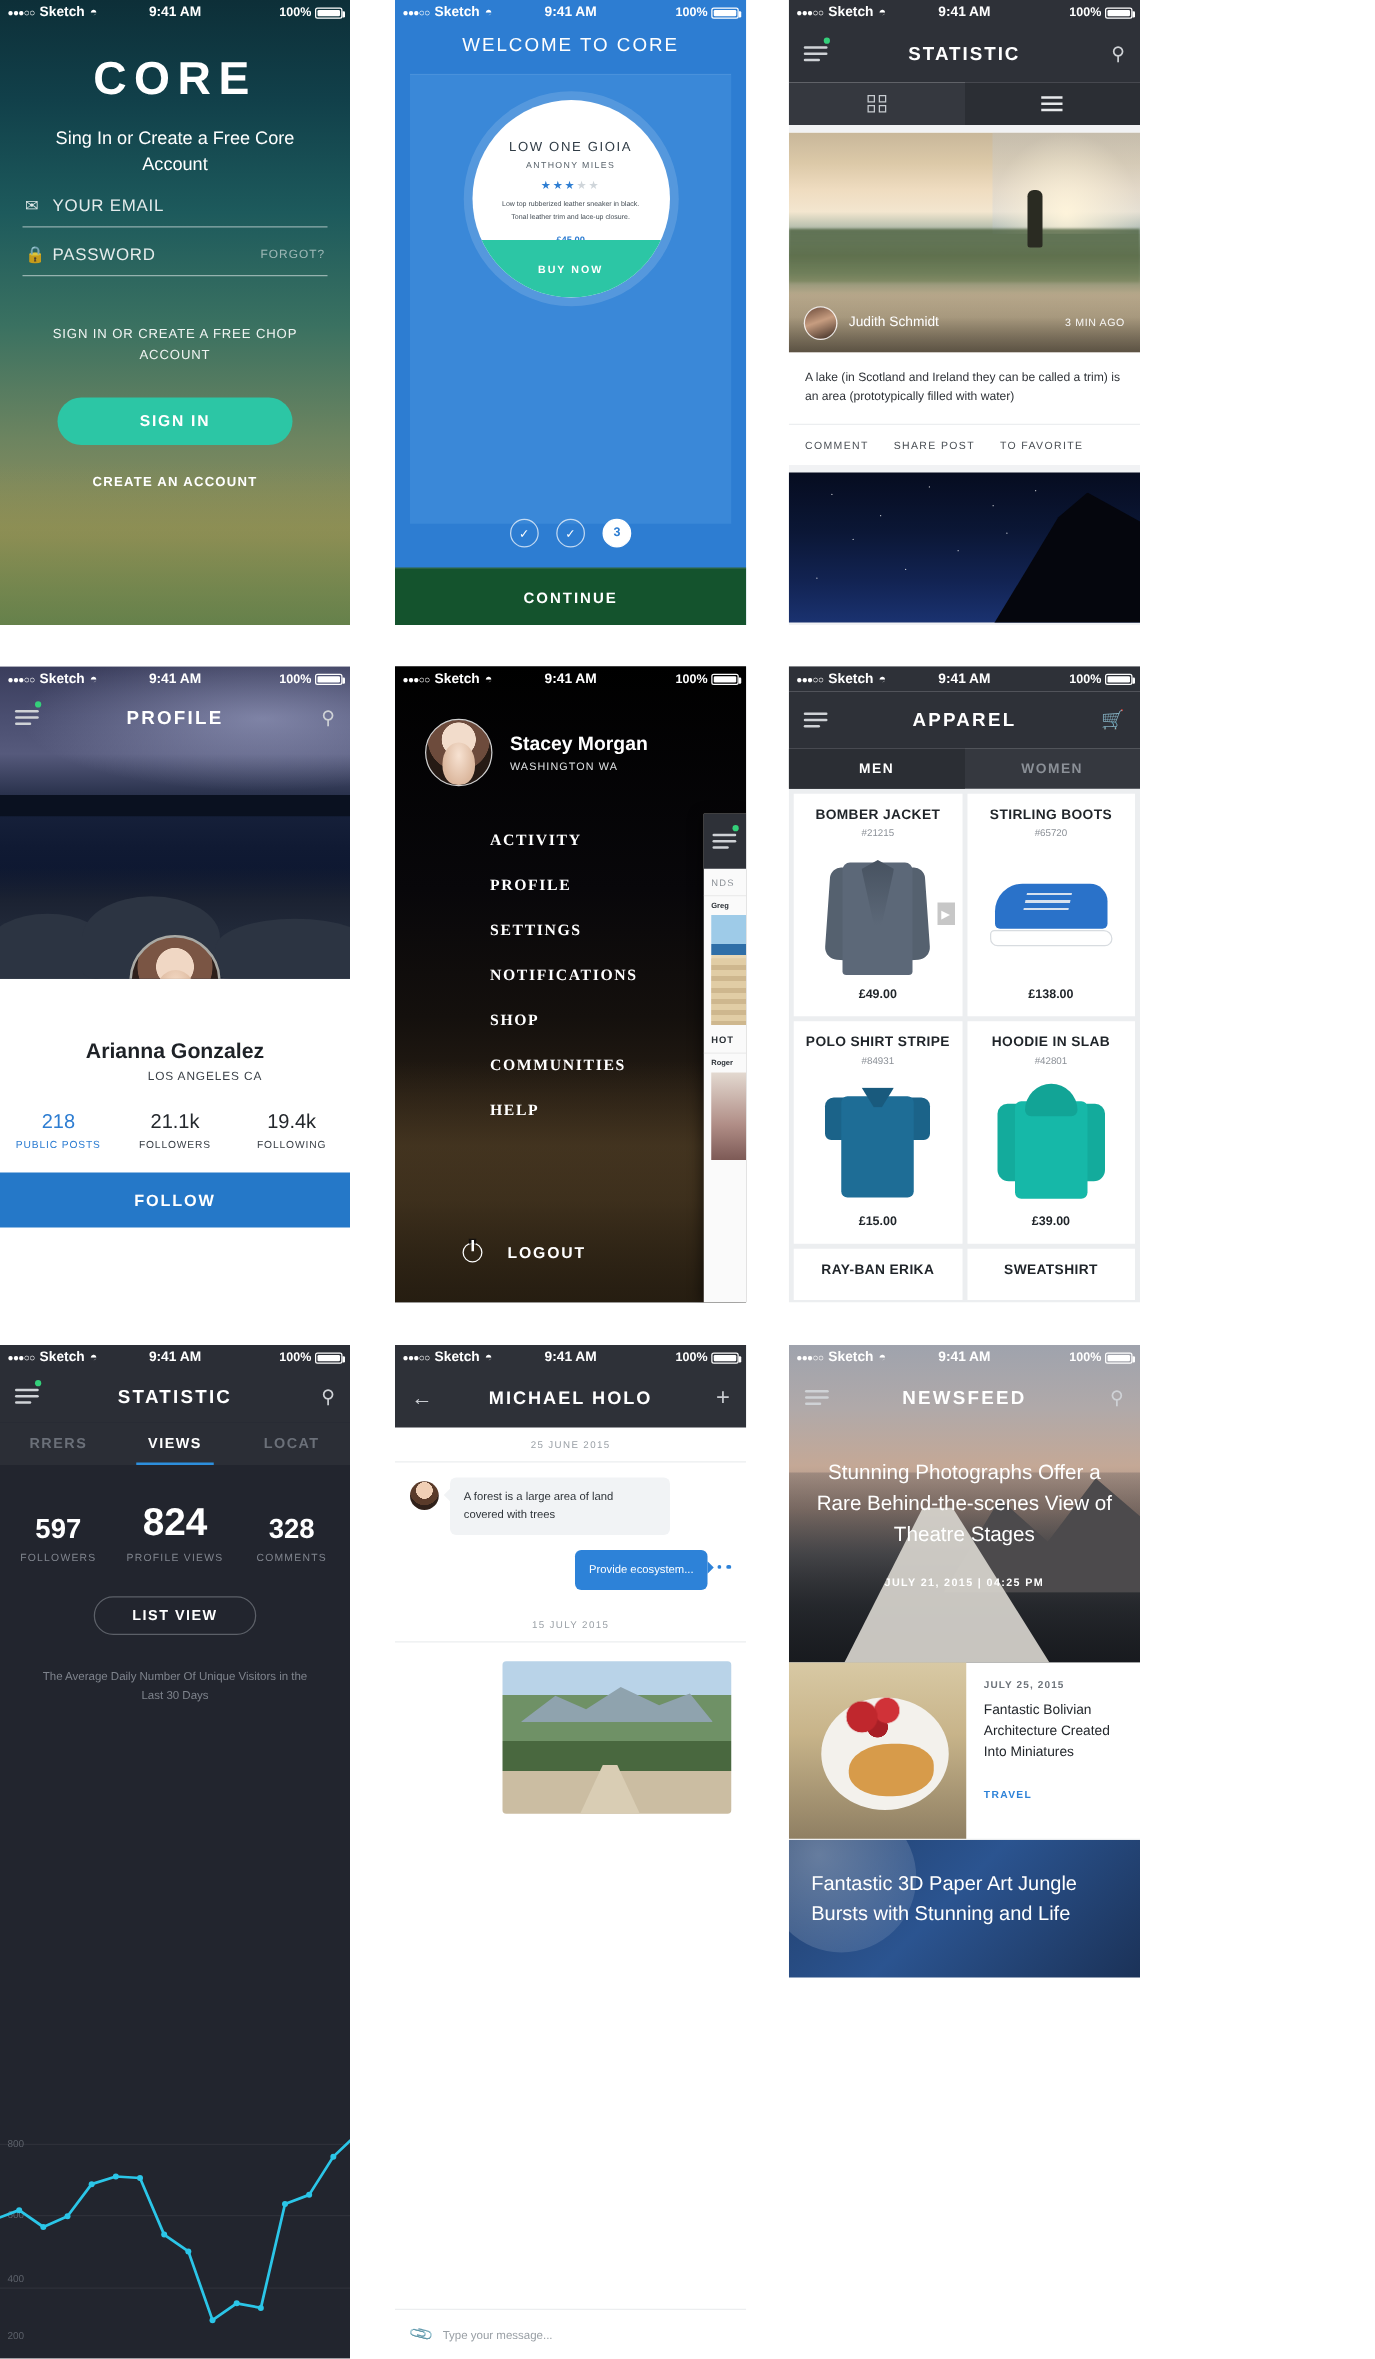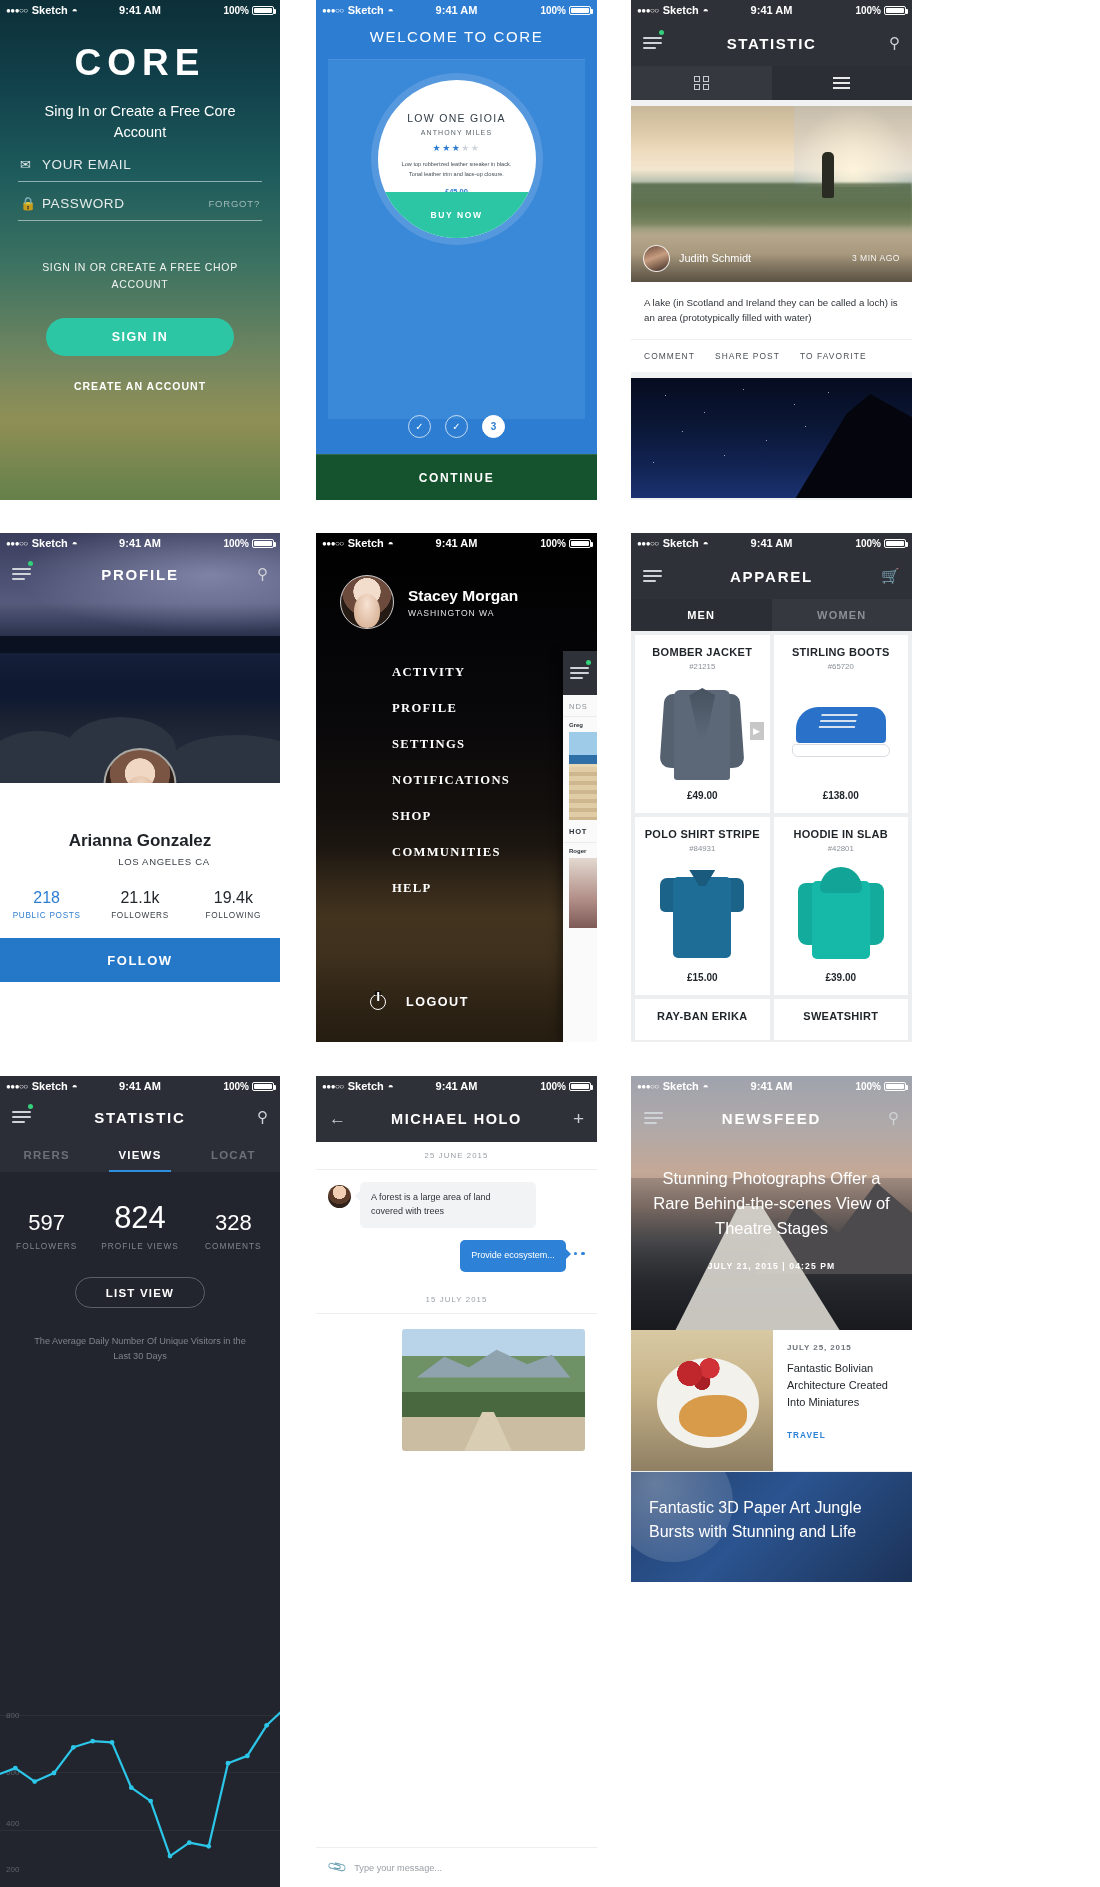--- a/index.html
+++ b/index.html
@@ -318,21 +318,21 @@
   
   .stat { height: 100%; background: #22252e; position: relative; overflow: hidden; }
   .stat-nav { background: #2b2e36; height: 42px; display: flex; align-items: center; padding: 0 12px; position: relative; }
   .stat-title { position: absolute; left: 0; right: 0; text-align: center; color: #fff; font-size: 15px; font-weight: bold; letter-spacing: 1.8px; }
   .stat-tabs { background: #2b2e36; height: 34px; display: flex; align-items: center; position: relative; }
   .stat-tab { flex: 1; text-align: center; font-size: 11.5px; font-weight: bold; letter-spacing: 1.2px; color: #6b7079; cursor: pointer; }
   .stat-tab.active { color: #fff; }
   .tab-underline { position: absolute; bottom: 0; left: 39%; width: 22%; height: 2px; background: #2d8fdd; }
   .stat-nums { display: flex; margin-top: 28px; align-items: flex-end; }
   .snum { flex: 1; text-align: center; }
-  .snum .n { font-size: 22px; font-weight: normal; color: #fff; }
+  .snum .n { font-size: 22px; font-weight: bold; color: #fff; }
   .snum.big .n { font-size: 31px; }
   .snum .l { font-size: 8.3px; letter-spacing: 1px; color: #80858e; margin-top: 5px; }
   .listview-btn {
     margin: 26px auto 0; width: 130px; height: 31px; border: 1px solid #5c6068; border-radius: 16px;
     display: flex; align-items: center; justify-content: center; color: #fff;
     font-size: 11.5px; font-weight: bold; letter-spacing: 1.2px; cursor: pointer; background: transparent;
   }
   .chart-cap { text-align: center; font-size: 9.2px; line-height: 1.6; color: #7e838c; margin-top: 26px; padding: 0 34px; }
   .chart-area { position: absolute; left: 0; right: 0; bottom: 0; height: 230px; }
   .chart-grid-line { position: absolute; left: 0; right: 0; height: 1px; background: rgba(255,255,255,.055); }
@@ -546,21 +546,21 @@
       <div class="post">
         <div class="post-photo">
           <div class="photo-lake"></div>
           <div class="photo-person"></div>
           <div class="post-author">
             <div class="avatar-sm"></div>
             <div class="post-name">Judith Schmidt</div>
             <div class="post-time">3 MIN AGO</div>
           </div>
         </div>
-        <div class="post-text">A lake (in Scotland and Ireland they can be called a loch) is an area (prototypically filled with water)</div>
+        <div class="post-text">A lake (in Scotland and Ireland they can be called a trim) is an area (prototypically filled with water)</div>
         <div class="post-actions">
           <div class="post-action">COMMENT</div>
           <div class="post-action">SHARE POST</div>
           <div class="post-action">TO FAVORITE</div>
         </div>
       </div>
 
       <div class="post-photo2">
         <div class="stars-bg">
           <i style="left:12%;top:14%"></i>

